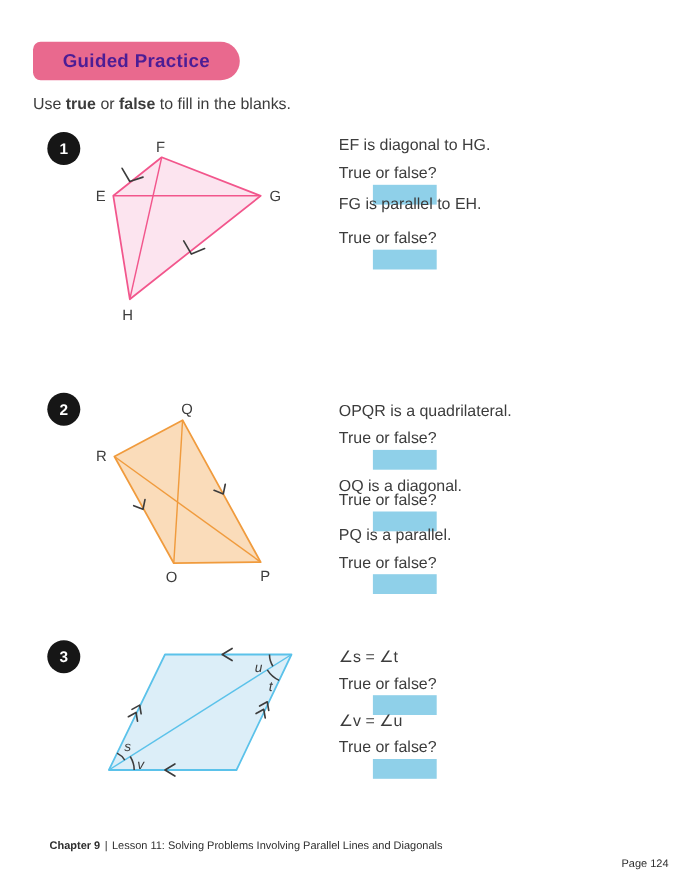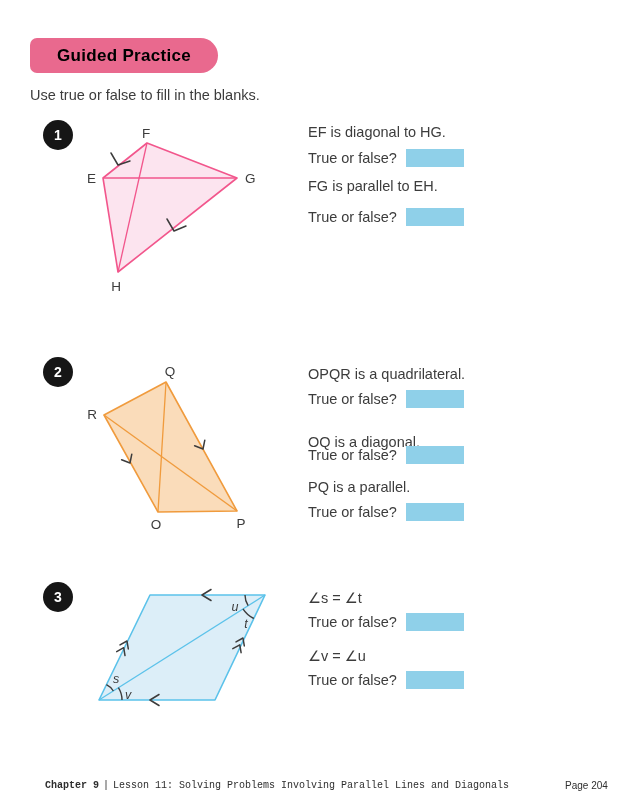--- a/index.html
+++ b/index.html
@@ -5,51 +5,51 @@
   html,body{margin:0;padding:0;}
   body{
     width:632px;height:803px;position:relative;background:#ffffff;
     font-family:"Liberation Sans", sans-serif;color:#3c3c3c;overflow:hidden;
   }
   .abs{position:absolute;}
   
   .badge{
     left:30px;top:38px;width:188px;height:35px;
     background:var(--accent_pink);border-radius:8px 20px 20px 8px;
-    color:#000000;font-weight:bold;font-size:17px;line-height:35px;text-align:center;
+    color:#4c1d95;font-weight:bold;font-size:17px;line-height:35px;text-align:center;
     letter-spacing:.3px;
   }
   .instruction{left:30px;top:87px;font-size:14.5px;white-space:pre-wrap;}
-  .instruction b{font-weight:normal;}
+  .instruction b{font-weight:bold;}
   
   .numcircle{
     width:30px;height:30px;border-radius:50%;background:#161616;color:#ffffff;
     font-weight:bold;font-size:14px;line-height:30px;text-align:center;
   }
   
   .q-row{left:308px;font-size:14.5px;line-height:20px;white-space:nowrap;}
-  .q-row.prompt{display:flex;align-items:center;}
+  .q-row.prompt{display:flex;align-items:flex-end;flex-direction:column;}
   .blank{
     display:inline-block;width:58px;height:18px;margin-left:9px;
     background:var(--blank_blue);
   }
   
   svg{position:absolute;overflow:visible;}
   .fig1-shape{fill:var(--fig1_fill);stroke:var(--fig1_stroke);stroke-width:1.6;stroke-linejoin:round;}
   .fig1-line{stroke:var(--fig1_stroke);stroke-width:1.3;}
   .fig2-shape{fill:var(--fig2_fill);stroke:var(--fig2_stroke);stroke-width:1.6;stroke-linejoin:round;}
   .fig2-line{stroke:var(--fig2_stroke);stroke-width:1.3;}
   .fig3-shape{fill:var(--fig3_fill);stroke:var(--fig3_stroke);stroke-width:1.6;stroke-linejoin:round;}
   .fig3-line{stroke:var(--fig3_stroke);stroke-width:1.3;}
   .mark{fill:none;stroke:#3c3c3c;stroke-width:1.5;stroke-linecap:round;stroke-linejoin:round;}
   .arc{fill:none;stroke:#3c3c3c;stroke-width:1.4;}
   .vlabel{font-size:13.5px;fill:#3c3c3c;}
   .alabel{font-size:12.5px;fill:#3c3c3c;font-style:italic;}
   
-  .footer-left{left:45px;top:780px;font-size:10px;color:#2e2e2e;font-family:Liberation Mono, monospace;}
+  .footer-left{left:45px;top:764px;font-size:10px;color:#2e2e2e;}
   .footer-left b{font-weight:bold;}
   .footer-sep{margin:0 4px;color:#2e2e2e;}
   .footer-right{top:780px;left:565px;font-size:10px;color:#2e2e2e;}
 </style>
 </head>
 <body>
 
 <div class="abs badge">Guided Practice</div>
 
 <div class="abs instruction"><span>Use </span><b>true</b><span> or </span><b>false</b><span> to fill in the blanks.</span></div>
@@ -135,13 +135,13 @@
   <span>True or false?</span>
   <span class="blank"></span>
 </div>
 <div class="abs q-row" style="top:646px">∠v = ∠u</div>
 <div class="abs q-row prompt" style="top:670px">
   <span>True or false?</span>
   <span class="blank"></span>
 </div>
 
 <div class="abs footer-left"><b>Chapter 9</b><span class="footer-sep">|</span><span>Lesson 11: Solving Problems Involving Parallel Lines and Diagonals</span></div>
-<div class="abs footer-right">Page 204</div>
+<div class="abs footer-right">Page 124</div>
 
 </body></html>

